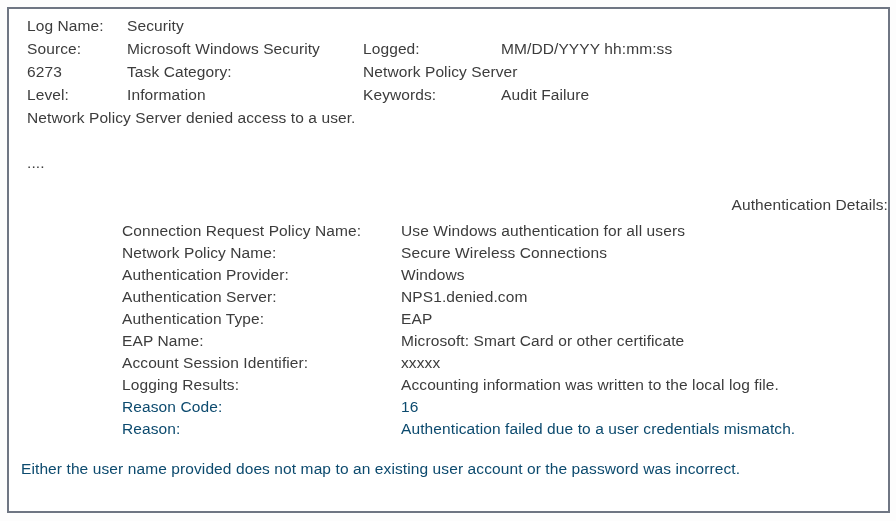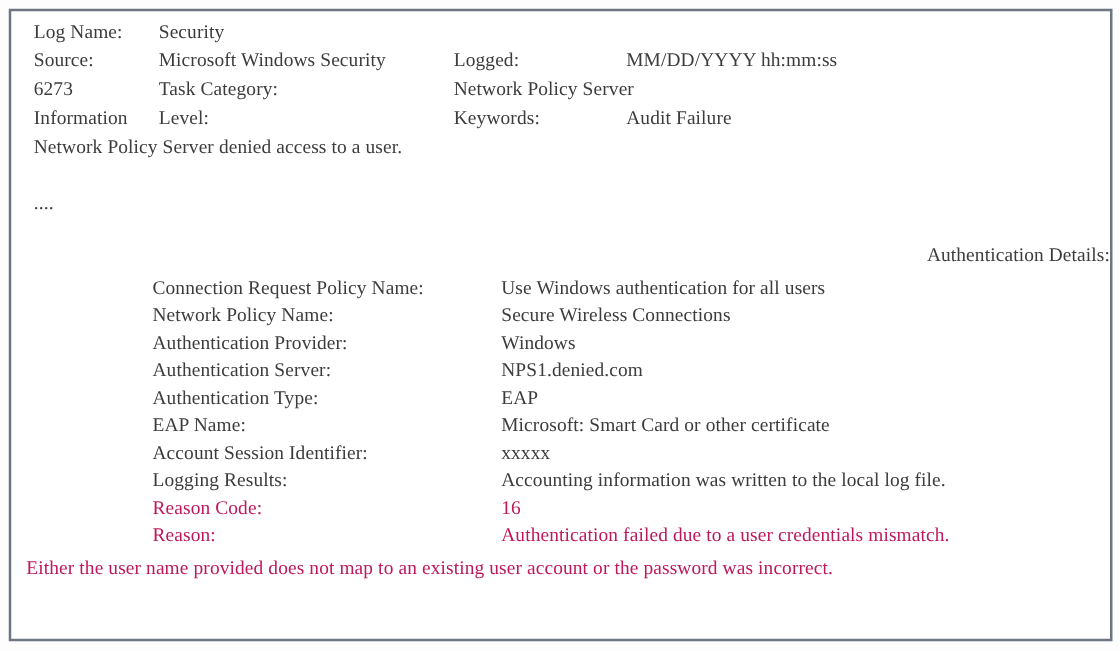--- a/index.html
+++ b/index.html
@@ -12,21 +12,21 @@
   }
   .event-frame {
     box-sizing: border-box;
     position: absolute;
     left: 7px;
     top: 7px;
     width: 883px;
     height: 506px;
     border: 2px solid #6f7683;
     background: #ffffff;
-    font-family: Liberation Serif, serif;
+    font-family: Liberation Sans, sans-serif;
     font-size: 15.5px;
     color: #3c3c3c;
     letter-spacing: 0.1px;
   }
   .content {
     padding-top: 5px;
   }
   
   .hdr-row {
     display: grid;
@@ -59,25 +59,25 @@
     display: grid;
     grid-template-columns: 239px auto;
     padding-left: 113px;
     line-height: 22px;
     white-space: nowrap;
     gap: 40px;
   }
   .footer-note {
     padding-left: 12px;
     line-height: 22px;
-    margin-top: 4px;
+    margin-top: 18px;
     white-space: nowrap;
   }
   .red {
-    color: #be185d;
+    color: #0c4a6e;
   }
 </style>
 </head>
 <body>
 
 <div class="event-frame">
   <div class="content">
 
     <div>
       <div class="hdr-row">
@@ -91,22 +91,22 @@
         <span>Microsoft Windows Security</span>
         <span>Logged:</span>
         <span>MM/DD/YYYY hh:mm:ss</span>
       </div>
       <div class="hdr-row">
         <span>6273</span>
         <span>Task Category:</span>
         <span>Network Policy Server</span>
       </div>
       <div class="hdr-row">
+        <span>Level:</span>
         <span>Information</span>
-        <span>Level:</span>
         <span>Keywords:</span>
         <span>Audit Failure</span>
       </div>
     </div>
 
     <div class="desc-line">Network Policy Server denied access to a user.</div>
 
     <div class="dots-line">....</div>
 
     <div class="section-heading">Authentication Details:</div>

